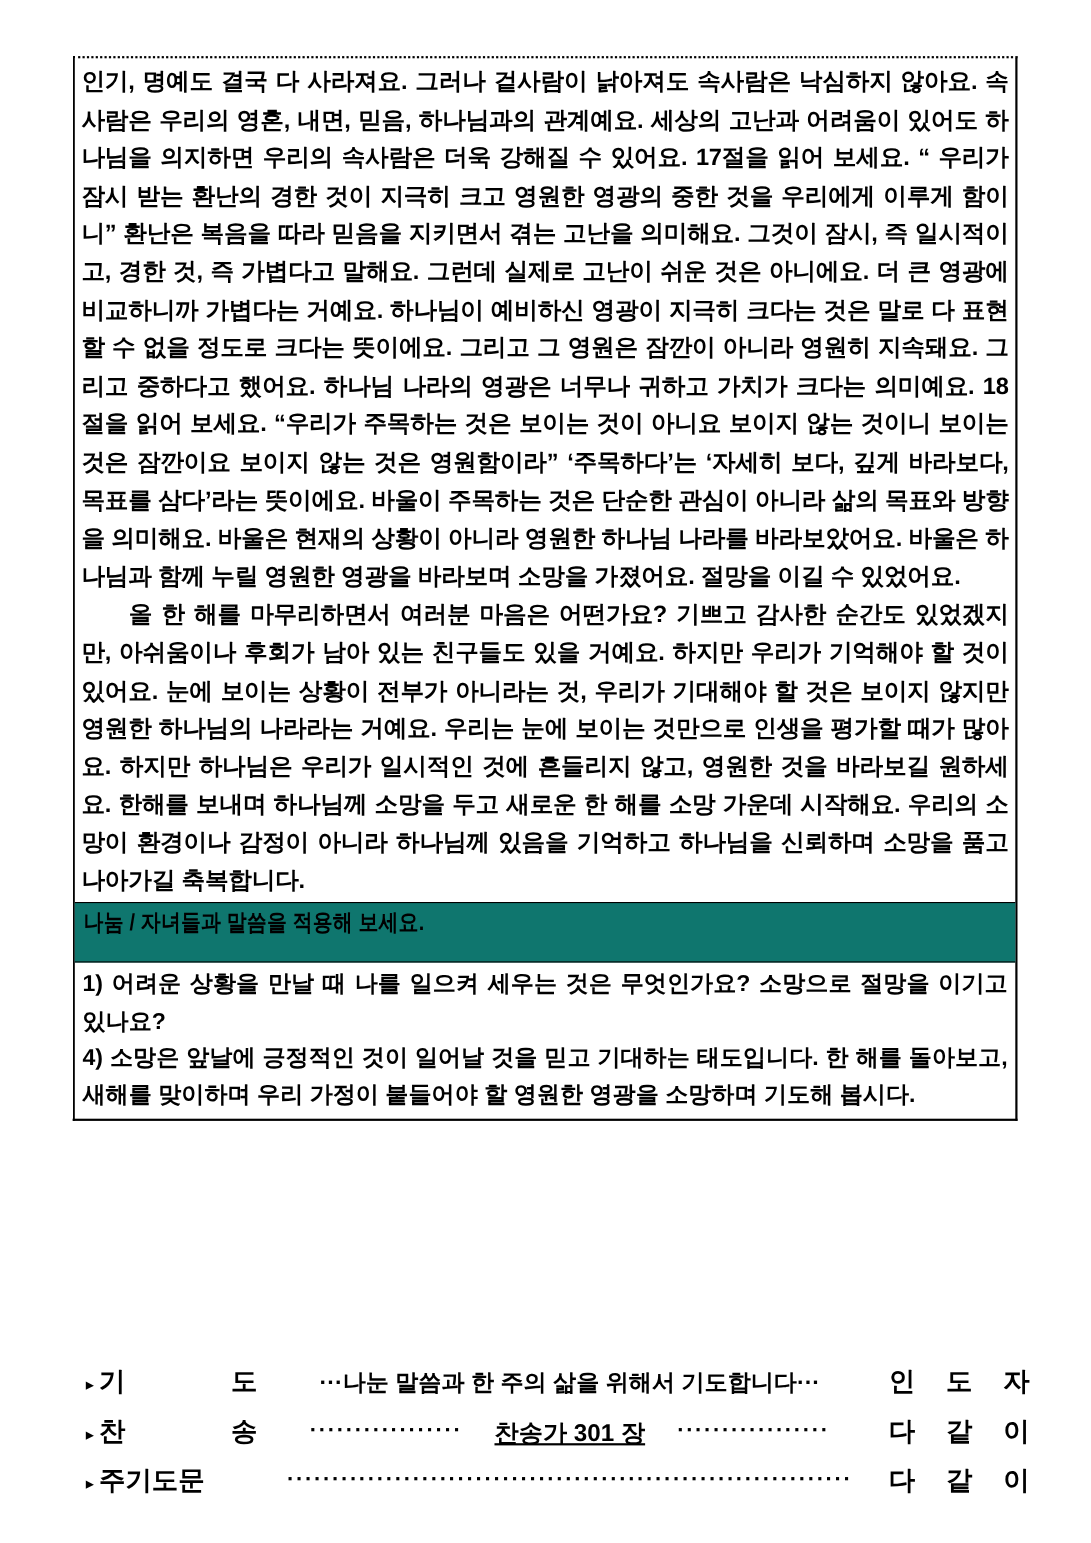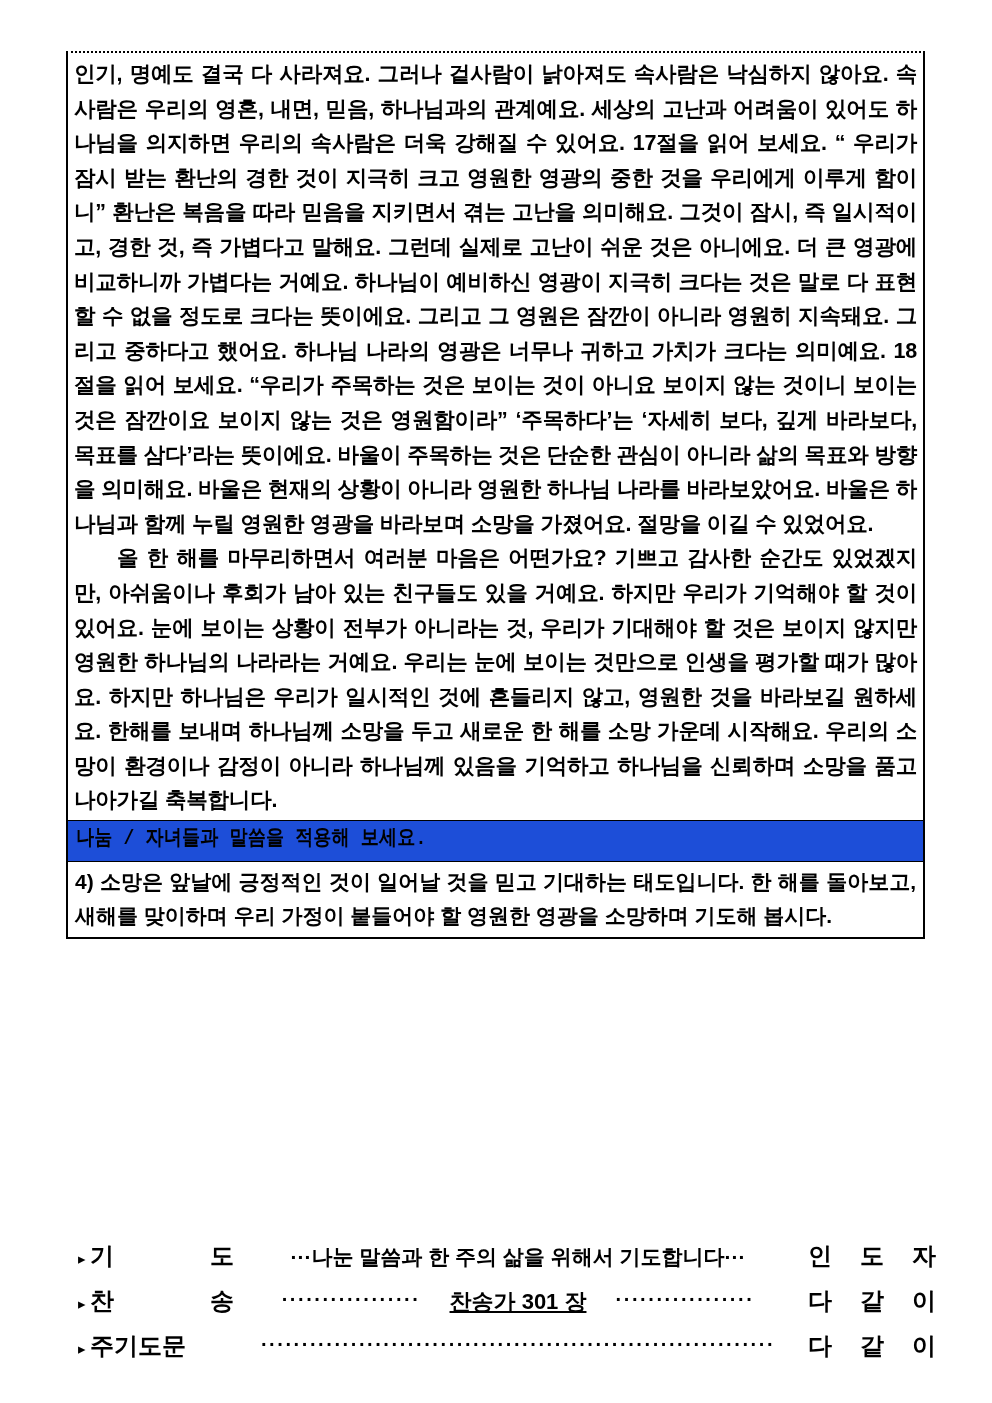--- a/index.html
+++ b/index.html
@@ -53,28 +53,28 @@
     word-break: break-all;
     -webkit-hyphens: none;
     hyphens: none;
   }
   p.para.indent {
     text-indent: 2.0em;
   }
 
   
   .section-head {
-    background: #1d4ed8;
+    background: #0f766e;
     font-size: 21px;
     font-weight: bold;
     line-height: 1.0;
-    padding: 7px 8px 12px 8px;
+    padding: 7px 8px 25px 8px;
     border-top: 1px solid #000;
     border-bottom: 1px solid #000;
-    font-family: Liberation Mono, monospace;
+    font-family: Liberation Sans, sans-serif;
     transform-origin: left center;
   }
   .section-head span {
     display: inline-block;
     transform: scaleX(0.86);
     transform-origin: left center;
     letter-spacing: 0.2px;
   }
 
   
@@ -176,20 +176,21 @@
     <div class="body-cell">
       <p class="para">인기, 명예도 결국 다 사라져요. 그러나 겉사람이 낡아져도 속사람은 낙심하지 않아요. 속사람은 우리의 영혼, 내면, 믿음, 하나님과의 관계예요. 세상의 고난과 어려움이 있어도 하나님을 의지하면 우리의 속사람은 더욱 강해질 수 있어요. 17절을 읽어 보세요. “ 우리가 잠시 받는 환난의 경한 것이 지극히 크고 영원한 영광의 중한 것을 우리에게 이루게 함이니” 환난은 복음을 따라 믿음을 지키면서 겪는 고난을 의미해요. 그것이 잠시, 즉 일시적이고, 경한 것, 즉 가볍다고 말해요. 그런데 실제로 고난이 쉬운 것은 아니에요. 더 큰 영광에 비교하니까 가볍다는 거예요. 하나님이 예비하신 영광이 지극히 크다는 것은 말로 다 표현할 수 없을 정도로 크다는 뜻이에요. 그리고 그 영원은 잠깐이 아니라 영원히 지속돼요. 그리고 중하다고 했어요. 하나님 나라의 영광은 너무나 귀하고 가치가 크다는 의미예요. 18절을 읽어 보세요. “우리가 주목하는 것은 보이는 것이 아니요 보이지 않는 것이니 보이는 것은 잠깐이요 보이지 않는 것은 영원함이라” ‘주목하다’는 ‘자세히 보다, 깊게 바라보다, 목표를 삼다’라는 뜻이에요. 바울이 주목하는 것은 단순한 관심이 아니라 삶의 목표와 방향을 의미해요. 바울은 현재의 상황이 아니라 영원한 하나님 나라를 바라보았어요. 바울은  하나님과 함께 누릴 영원한 영광을 바라보며 소망을 가졌어요. 절망을 이길 수 있었어요.</p>
       <p class="para indent">올 한 해를 마무리하면서 여러분 마음은 어떤가요? 기쁘고 감사한 순간도 있었겠지만, 아쉬움이나 후회가 남아 있는 친구들도 있을 거예요. 하지만 우리가 기억해야 할 것이 있어요. 눈에 보이는 상황이 전부가 아니라는 것, 우리가 기대해야 할 것은 보이지 않지만 영원한 하나님의 나라라는 거예요. 우리는 눈에 보이는 것만으로 인생을 평가할 때가 많아요. 하지만 하나님은 우리가 일시적인 것에 흔들리지 않고, 영원한 것을 바라보길 원하세요. 한해를 보내며 하나님께 소망을 두고 새로운 한 해를 소망 가운데 시작해요. 우리의 소망이 환경이나 감정이 아니라 하나님께 있음을 기억하고 하나님을 신뢰하며 소망을 품고 나아가길 축복합니다.</p>
     </div>
 
     <div class="section-head">
       <span>나눔 / 자녀들과 말씀을 적용해 보세요.</span>
     </div>
 
     <div class="questions">
+      <p class="q">1) 어려운 상황을 만날 때 나를 일으켜 세우는 것은 무엇인가요? 소망으로 절망을 이기고 있나요?</p>
       <p class="q">4) 소망은 앞날에 긍정적인 것이 일어날 것을 믿고 기대하는 태도입니다. 한 해를 돌아보고, 새해를 맞이하며 우리 가정이 붙들어야 할 영원한 영광을 소망하며 기도해 봅시다.</p>
     </div>
 
   </div>
 
   <div class="liturgy">
 
     <div class="lit-row">
       <div class="lit-arrow">▸</div>
       <div class="lit-name">

